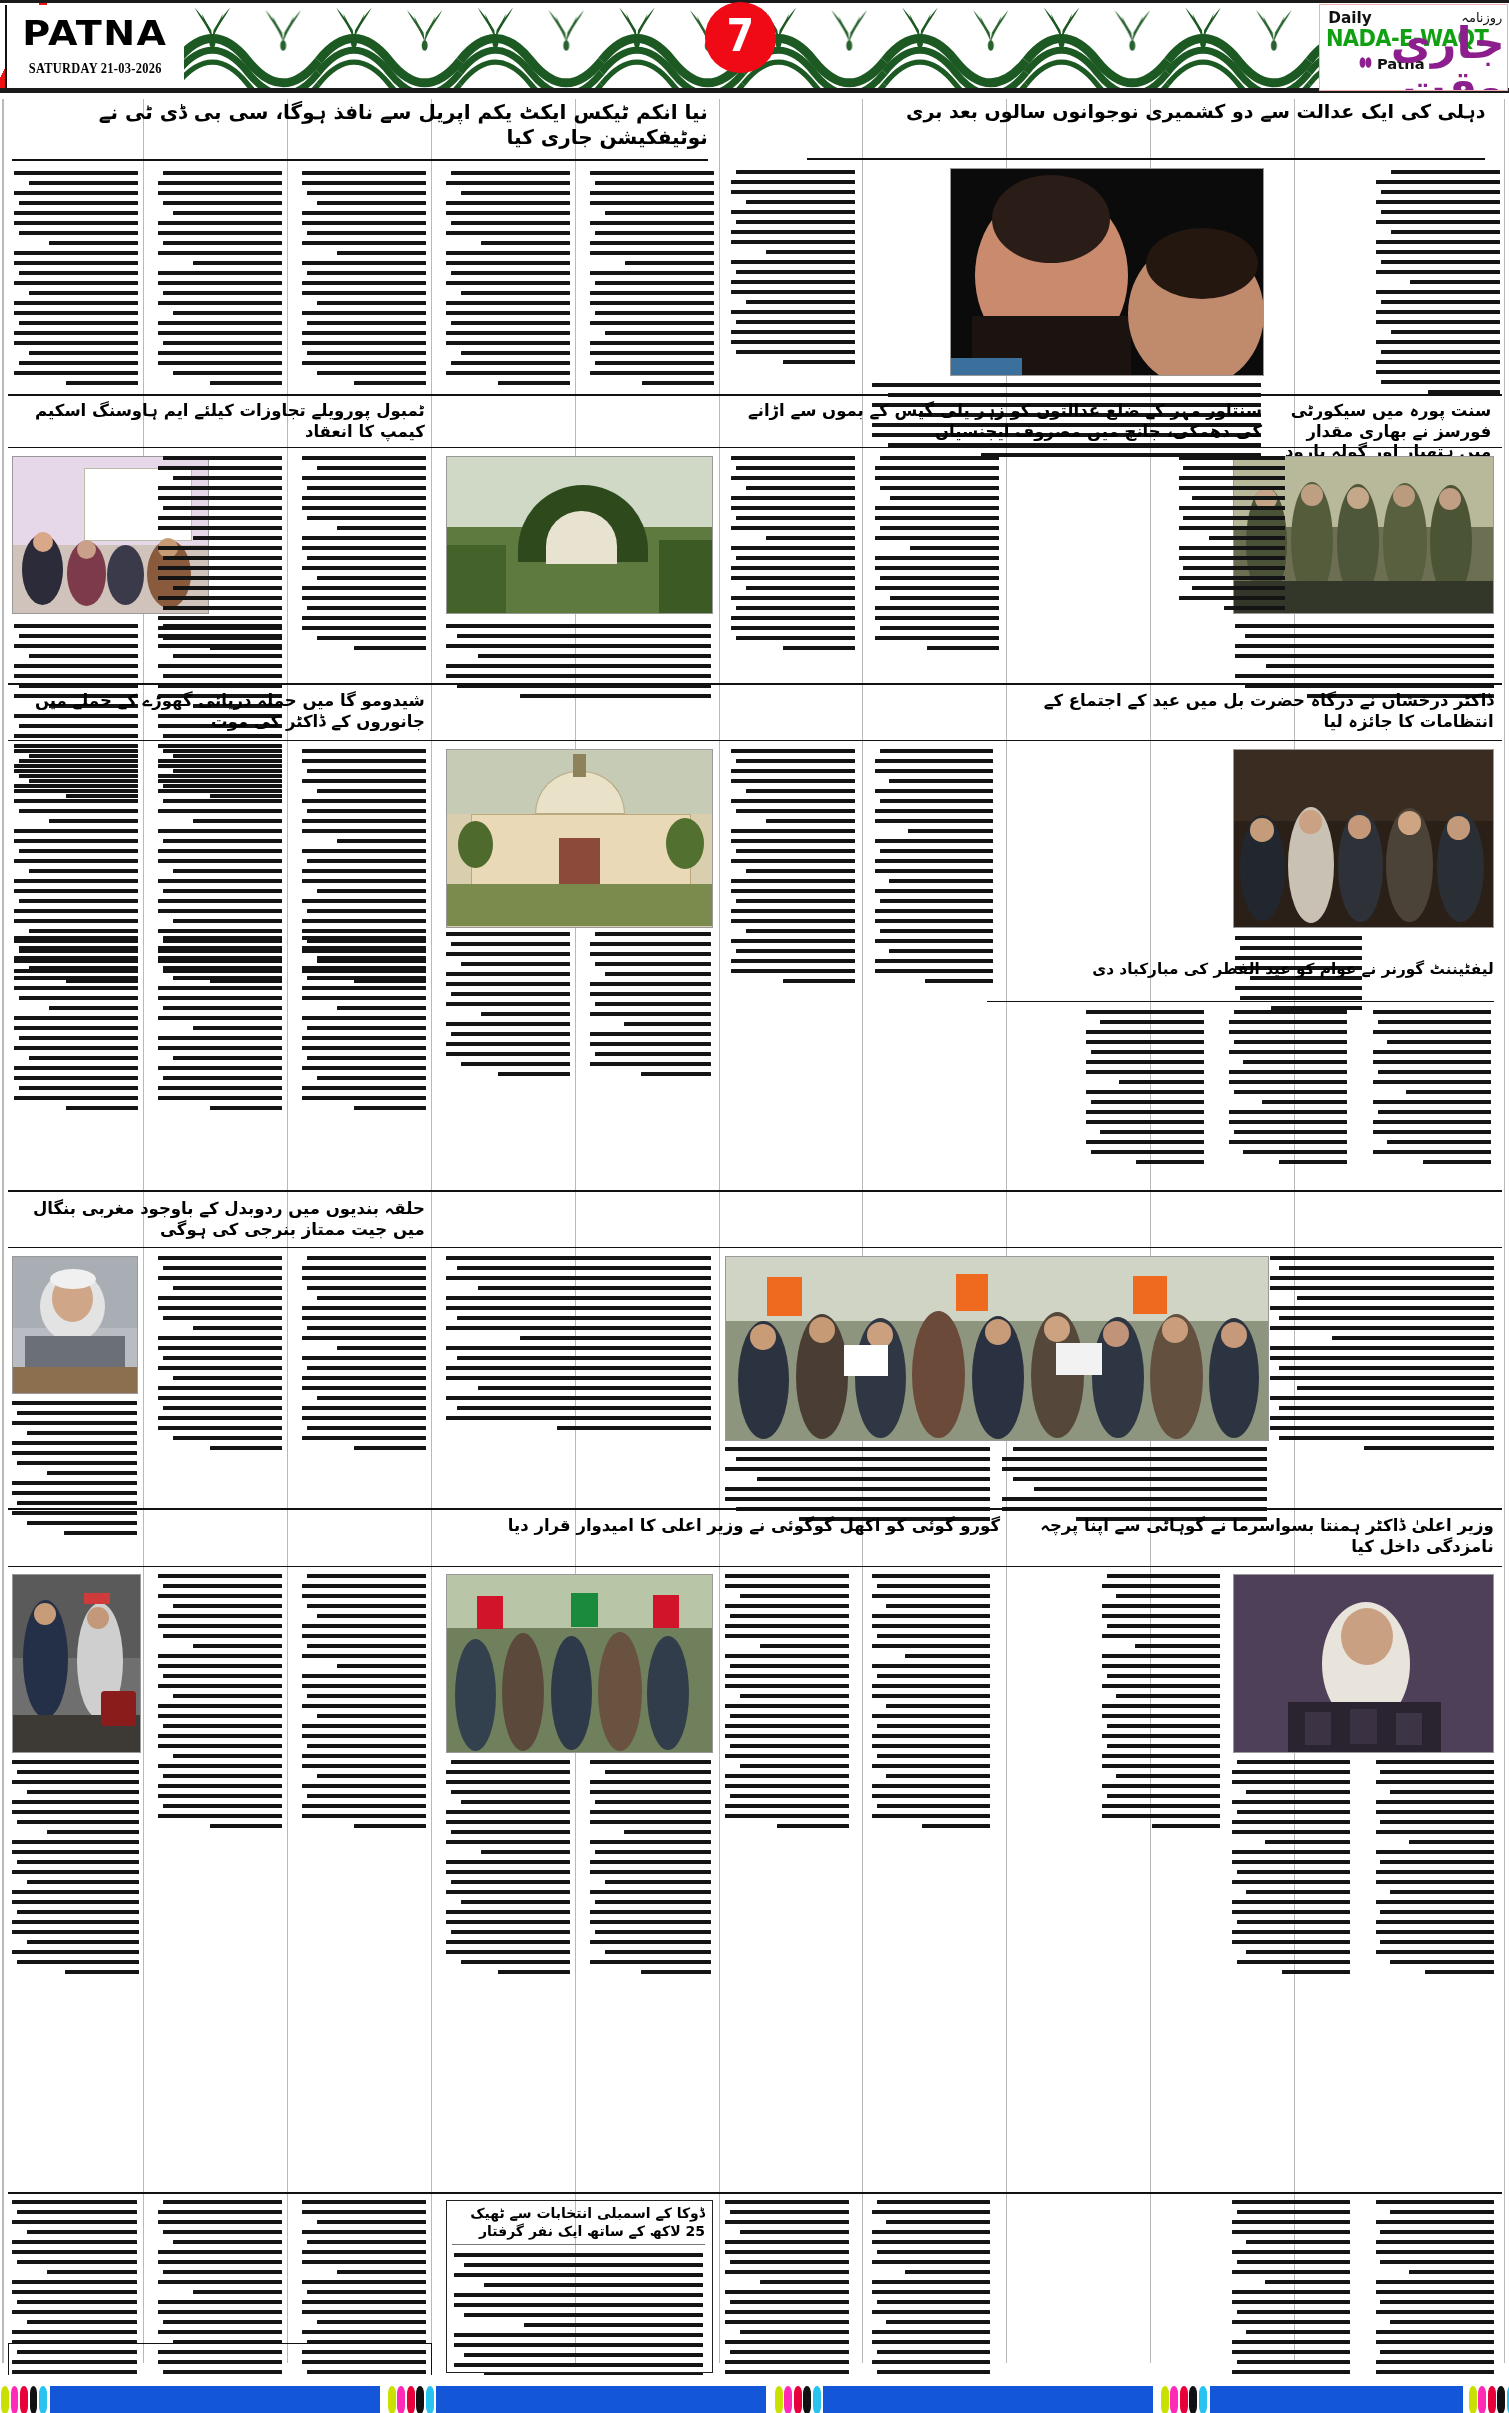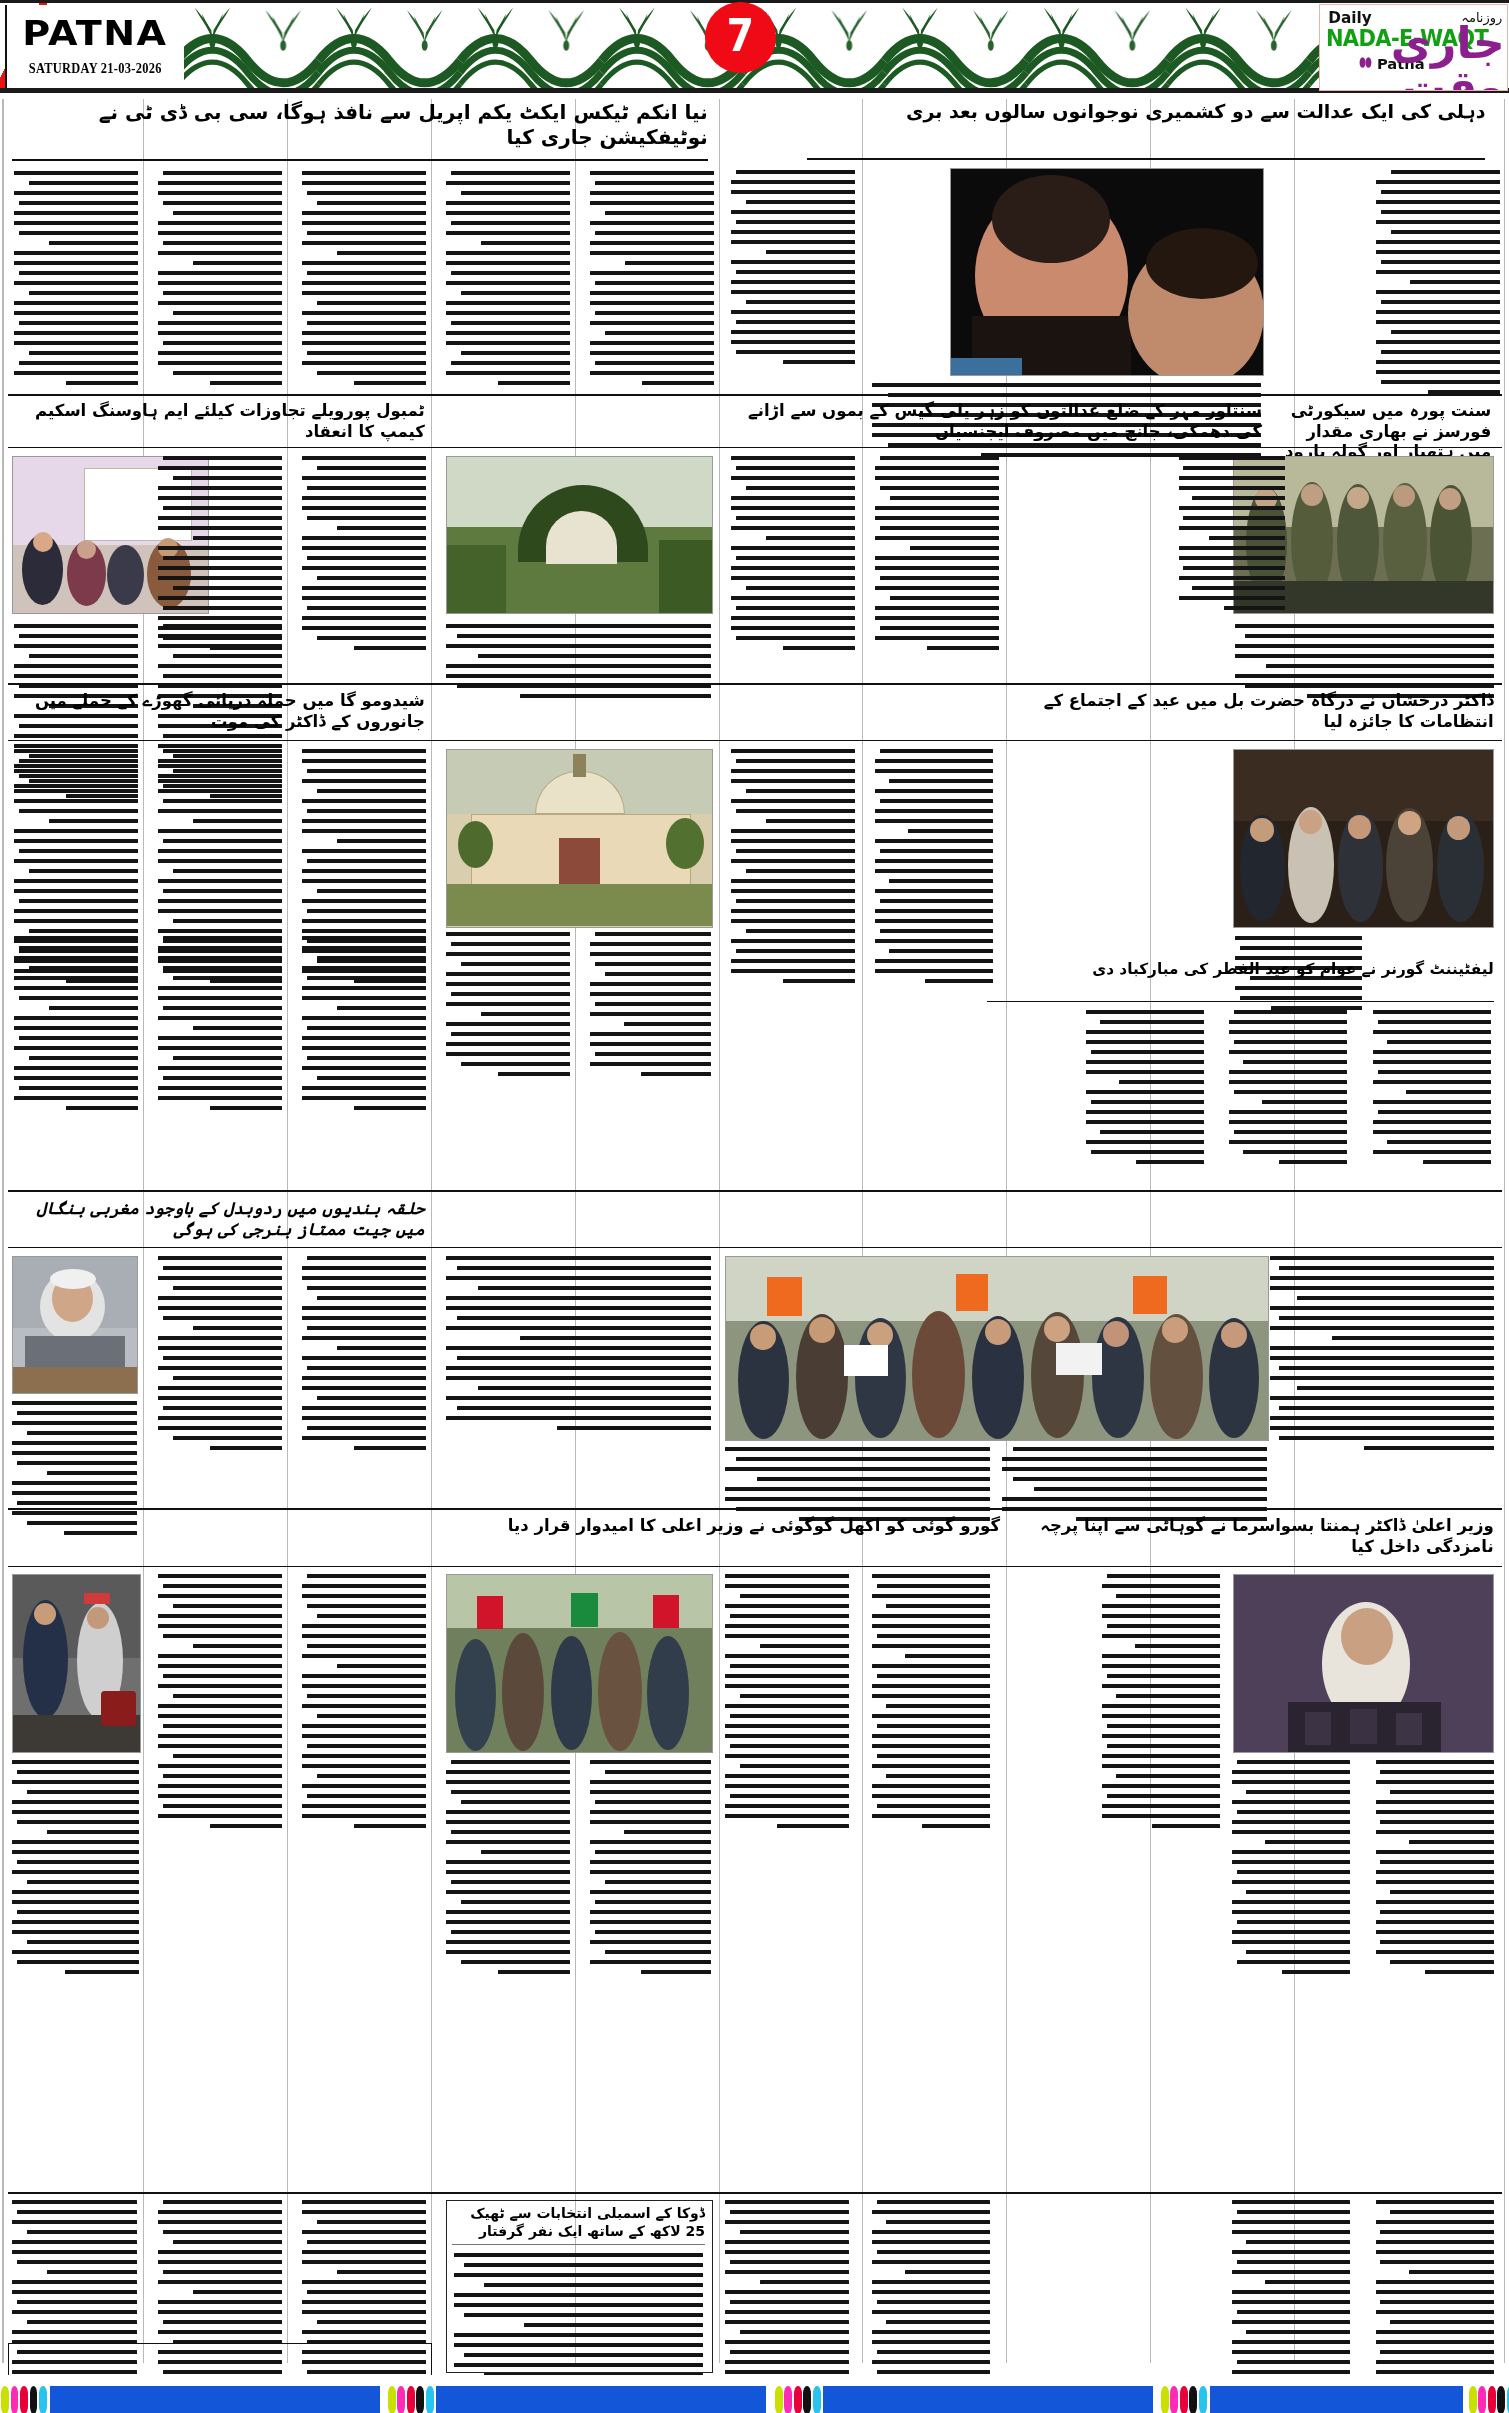--- a/index.html
+++ b/index.html
@@ -912,21 +912,21 @@
     <div class="ln s2"></div>
       <div class="ln s1"></div>
       <div class="ln s3"></div>
       <div class="ln s1"></div>
     <div class="ln s1"></div>
       <div class="ln s5"></div>
   </div>
 
   <div class="ruleline" style="left:8.3px;top:1097px;width:1494px;height:2.4px;"></div>
 
-  <div class="hl sm" style="left:11.8px;top:1106px;width:413px;font-style:italic;">حلقہ بندیوں میں ردوبدل کے باوجود مغربی بنگال میں جیت ممتاز بنرجی کی ہوگی</div>
+  <div class="hl sm" style="left:11.8px;top:1106px;width:413px;">حلقہ بندیوں میں ردوبدل کے باوجود مغربی بنگال میں جیت ممتاز بنرجی کی ہوگی</div>
   <div class="ruleline" style="left:8.3px;top:1154px;width:1494px;height:1.2px;"></div>
 
   <div class="photo" style="left:11.8px;top:1163px;width:124px;height:136px;background:#b9bcc2;">
     <div class="rect" style="left:0;top:0;width:124px;height:71px;background:#a9aeb4;"></div>
     <div class="blob" style="left:27px;top:14px;width:65px;height:71px;background:#e3e3e3;"></div>
     <div class="blob" style="left:39px;top:17.7px;width:41px;height:47px;background:#cfa788;"></div>
     <div class="blob" style="left:37px;top:11.8px;width:46px;height:20px;background:#f0f0f0;"></div>
     <div class="rect" style="left:11.8px;top:79px;width:100px;height:57px;background:#6a6f78;"></div>
     <div class="rect" style="left:0;top:110px;width:124px;height:26px;background:#8b6f4e;"></div>
   </div>

